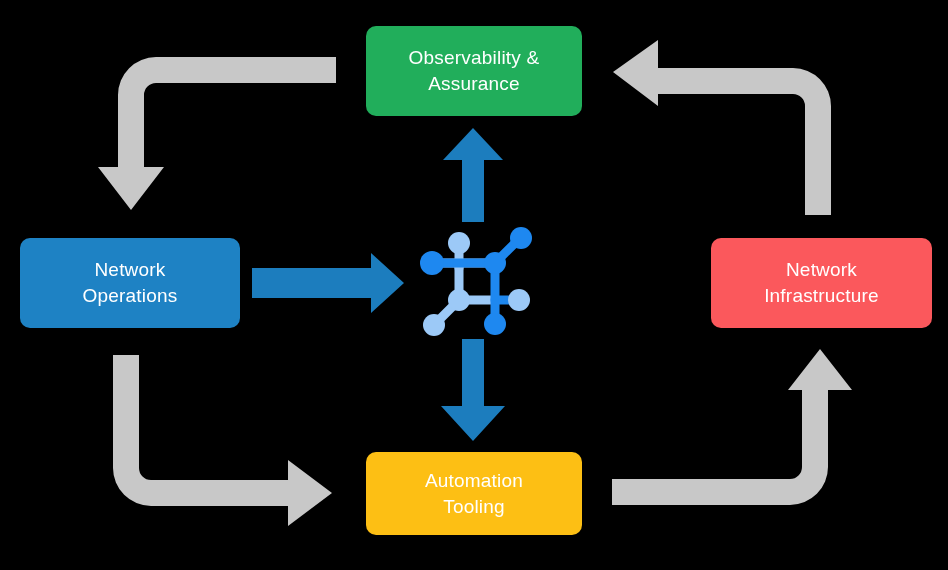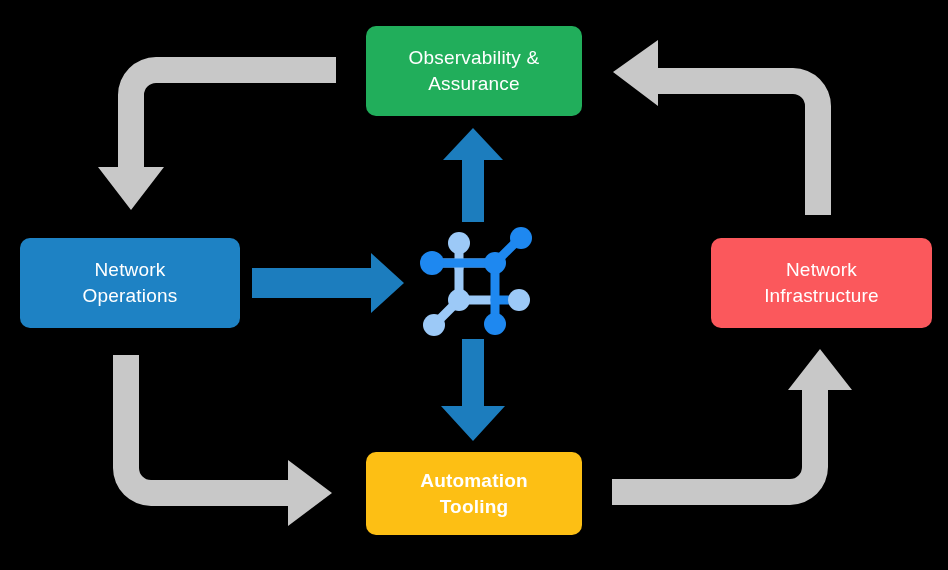--- a/index.html
+++ b/index.html
@@ -46,21 +46,21 @@
   #box-observability {
     left: 366px; top: 26px; width: 216px; height: 90px;
   }
   #box-operations {
     left: 20px; top: 238px; width: 220px; height: 90px;
   }
   #box-infrastructure {
     left: 711px; top: 238px; width: 221px; height: 90px;
   }
   #box-automation {
-    left: 366px; top: 452px; width: 216px; height: 83px; font-weight: bold;
+    left: 366px; top: 452px; width: 216px; height: 83px;
   }
 </style>
 </head>
 <body>
 
 <div id="canvas">
 
   <svg class="diagram-svg" viewBox="0 0 948 570">
 
     <path d="M 336 57 L 156 57 A 38 38 0 0 0 118 95 L 118 167 L 98 167 L 131 210 L 164 167 L 144 167 L 144 95 A 12 12 0 0 1 156 83 L 336 83 Z" fill="#C8C8C8"></path>

